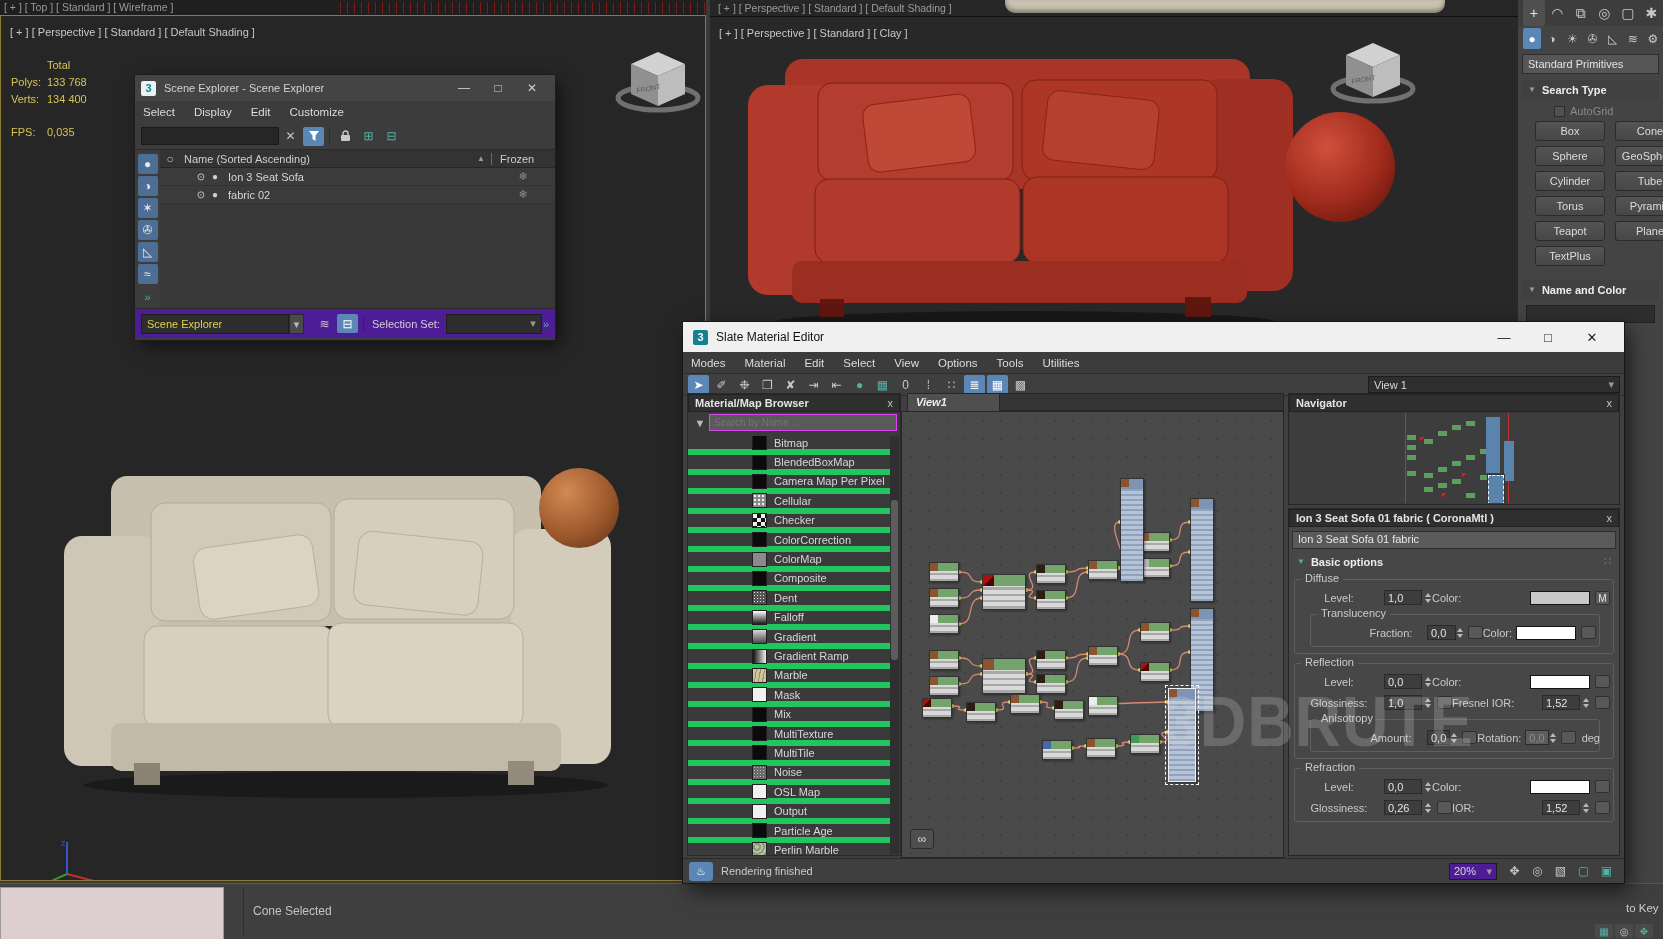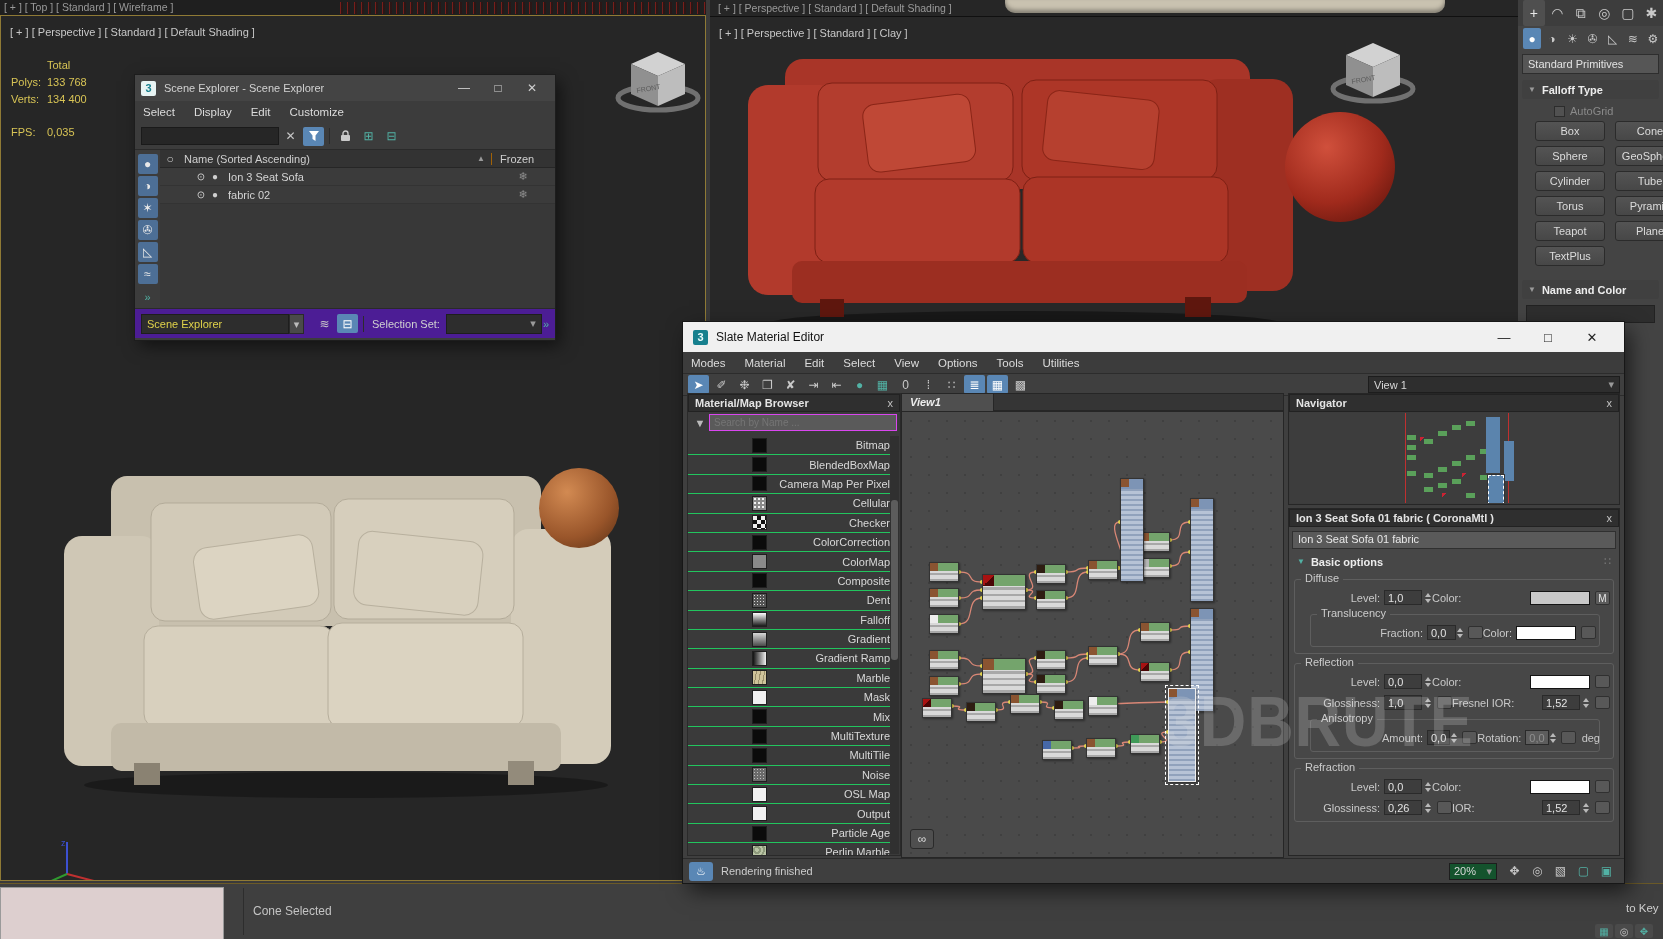--- a/index.html
+++ b/index.html
@@ -84,36 +84,36 @@
     display:flex; align-items:center; padding:0 5px; color:#d8d8d8; }
   .panel-h { height:18px; background:#2f2f2f; border:1px solid #222; display:flex; align-items:center;
     padding:0 6px; color:#e4e4e4; font-weight:bold; }
   .panel-h .x { margin-left:auto; font-weight:normal; color:#c2c2c2; }
 
   #browser { position:absolute; left:4px; top:71px; width:214px; height:463px; background:#3a3a3a; border:1px solid #2a2a2a; }
   #browser-search { height:21px; display:flex; align-items:center; padding:2px 3px; background:#3a3a3a; }
   #browser-search .dd { width:18px; color:#b9b9b9; text-align:center; }
   #browser-search input { flex:1; height:17px; background:#5a5a5a; border:1px solid #d946ef; color:#d8d8d8; padding:0 4px; font-size:10px; }
   #map-list { position:absolute; left:0; right:10px; top:42px; bottom:0; overflow:hidden; }
-  .map-row { height:19.4px; display:flex; align-items:center; padding-left:64px; border-bottom:1px solid #22c55e; color:#d8d8d8;justify-content:space-between; }
+  .map-row { height:19.4px; display:flex; align-items:center; padding-left:64px; border-bottom:6px solid #22c55e; color:#d8d8d8; }
   .thumb { width:15px; height:15px; border:1px solid #1f1f1f; margin-right:7px; flex:none; }
   .t-black{background:#0b0b0b}.t-gray{background:#8a8a8a}.t-white{background:#f1f1f1}
   .t-checker{background-color:#eee;background-image:linear-gradient(45deg,#111 25%,transparent 25%,transparent 75%,#111 75%),linear-gradient(45deg,#111 25%,#eee 25%,#eee 75%,#111 75%);background-size:8px 8px;background-position:0 0,4px 4px;}
   .t-speckle{background:radial-gradient(#f2f2f2 1px,#8a8a8a 1px);background-size:4px 4px;}
   .t-speckle2{background:radial-gradient(#ddd 1px,#555 1px);background-size:3px 3px;}
   .t-gradv{background:linear-gradient(#ffffff,#1a1a1a);}
   .t-gradv2{background:linear-gradient(#d8d8d8,#4a4a4a);}
   .t-gradh{background:linear-gradient(90deg,#101010,#f0f0f0);}
   .t-marble{background:repeating-linear-gradient(100deg,#cfc49a 0 3px,#9a8f6a 3px 4px);}
   .t-noise{background:radial-gradient(#c0c0c0 1px,#6a6a6a 1px);background-size:3px 3px;}
   .t-perlin{background:repeating-radial-gradient(circle at 30% 30%,#b9c4a4 0 2px,#8e9a7c 2px 4px);}
   #browser-scroll { position:absolute; right:1px; top:42px; bottom:1px; width:9px; background:#303030; }
   #browser-scroll .thumbbar { position:absolute; left:1px; right:1px; top:64px; height:160px; background:#5c5c5c; border-radius:3px; }
 
-  #view-area { position:absolute; left:218px; top:71px; width:383px; height:465px; }
+  #view-area { position:absolute; left:218px; top:71px; width:383px; height:465px;padding-left:6px; }
   #view-tabbar { height:18px; background:#353535; border:1px solid #262626; }
   #view-tab { width:92px; height:17px; background:#4f4f4f; border-right:1px solid #262626;
     font-style:italic; font-weight:bold; color:#ececec; padding:2px 0 0 8px; }
   #node-canvas { position:absolute; left:0; top:18px; right:0; bottom:0; background:#4a4a4a; overflow:hidden;
     background-image:radial-gradient(#404040 1px, transparent 1px); background-size:18px 18px; border:1px solid #262626; }
   .node { position:absolute; border:1px solid #333; box-shadow:1px 1px 2px rgba(0,0,0,.4); }
   .node .nh { height:8px; background:#74a46c; display:flex; }
   .node .nt { width:8px; height:8px; flex:none; }
   .node .nb { position:absolute; left:0; right:0; top:8px; bottom:0; background:#d9d9d9;
     background-image:repeating-linear-gradient(#a8a8a8 0 2px, transparent 2px 6px); background-origin:content-box; padding:2px 3px; }
@@ -139,37 +139,37 @@
 
   #params { position:absolute; left:605px; top:186px; width:332px; height:348px; background:#474747; border:1px solid #262626; }
   #mat-name { margin:4px 3px; height:18px; background:#5a5a5a; border:1px solid #303030; color:#e8e8e8; padding:1px 5px; }
   #basic-rollout { display:flex; align-items:center; padding:2px 8px; color:#ececec; font-weight:bold; }
   #basic-rollout .tri{ color:#52b2a5; font-size:8px; margin-right:6px; }
   #basic-rollout .grip{ margin-left:auto; color:#7c7c7c; font-weight:normal; }
   .grp { border:1px solid #5e5e5e; border-radius:3px; margin:9px 5px 2px; padding:7px 3px 3px; position:relative; }
   .grp>.glabel { position:absolute; top:-8px; left:6px; background:#474747; padding:0 4px; color:#cccccc; font-weight:normal; }
   .grp .grp { margin:6px 10px 3px 12px;padding-left:48px; }
   .prow { display:flex; align-items:center; height:21px; color:#c9c9c9; }
-  .plab { width:82px; text-align:right; margin-right:4px; flex:none; }
+  .plab { width:82px; text-align:center; margin-right:4px; flex:none; }
   .plab2 { flex:1; text-align:left; margin-right:4px; }
   .spin { width:38px; height:15px; background:#3d3d3d; border:1px solid #2a2a2a; color:#e2e2e2; padding:0 3px; line-height:14px; }
   .spin.dis { background:#5d5d5d; color:#8f8f8f; }
   .spinner { width:9px; height:16px; margin-left:1px; display:flex; flex-direction:column; justify-content:center; }
   .spinner i { width:0; height:0; border:3px solid transparent; display:block; margin:1px auto; }
   .spinner .up { border-bottom:4px solid #b9b9b9; } .spinner .dn { border-top:4px solid #b9b9b9; }
   .mapbtn { width:15px; height:13px; background:#585858; border:1px solid #303030; border-radius:2px; margin-left:5px; flex:none; }
   .swatch { width:60px; height:14px; border:1px solid #141414; flex:none; }
   .mbtn { width:15px; height:14px; background:#5c5c5c; border:1px solid #303030; border-radius:2px; margin-left:5px;
     color:#e6e6e6; text-align:center; line-height:13px; font-size:10px; flex:none; }
   .degl { margin-left:6px; color:#c9c9c9; }
 
   #slate-status { position:absolute; left:0; right:0; bottom:0; height:25px; background:#3f3f3f; border-top:1px solid #2a2a2a;
     display:flex; align-items:center; padding:0 6px; }
   #teapot-btn { width:24px; height:19px; background:#5a87b5; border-radius:3px; color:#fff; text-align:center; line-height:18px; margin-right:8px; }
-  #zoom-combo { margin-left:auto; width:48px; height:17px; background:#14532d; border:1px solid #1d1d1d;
+  #zoom-combo { margin-left:auto; width:48px; height:17px; background:#4c1d95; border:1px solid #1d1d1d;
     display:flex; align-items:center; padding:0 4px; color:#d8d8d8; }
   #status-icons { display:flex; margin-left:6px; }
 
   
   #bottom-bar { left:0; top:883px; width:1663px; height:56px; background:#3f3f3f; border-top:1px solid #6b5a28; z-index:5; }
   #listener { position:absolute; left:0; top:3px; width:224px; height:53px; background:#ddcfcf; border:1px solid #9a9a9a; }
   #prompt { position:absolute; left:253px; top:20px; color:#c4c4c4; font-size:12px; }
   #bb-div { position:absolute; left:243px; top:4px; bottom:4px; width:1px; background:#2d2d2d; }
   #autokey-clip { position:absolute; left:1626px; top:18px; color:#cfcfcf; font-size:11.5px; white-space:nowrap; }
   #corner-icons { position:absolute; left:1594px; top:40px; display:flex; }
@@ -313,21 +313,21 @@
       <span class="tbtn">✇</span>
       <span class="tbtn">◺</span>
       <span class="tbtn">≋</span>
       <span class="tbtn">⚙</span>
     </div>
   <div class="cp-combo">
     <span>Standard Primitives</span>
   </div>
   <div class="rollout">
     <span class="tri">▼</span>
-      <span>Falloff Type</span>
+      <span>Search Type</span>
   </div>
   <div class="cp-check">
     <span class="checkbox"></span>
     <span>AutoGrid</span>
   </div>
   <div id="obj-buttons">
       <div class="cp-btn">Box</div>
       <div class="cp-btn">Cone</div>
       <div class="cp-btn">Sphere</div>
       <div class="cp-btn">GeoSphere</div>

